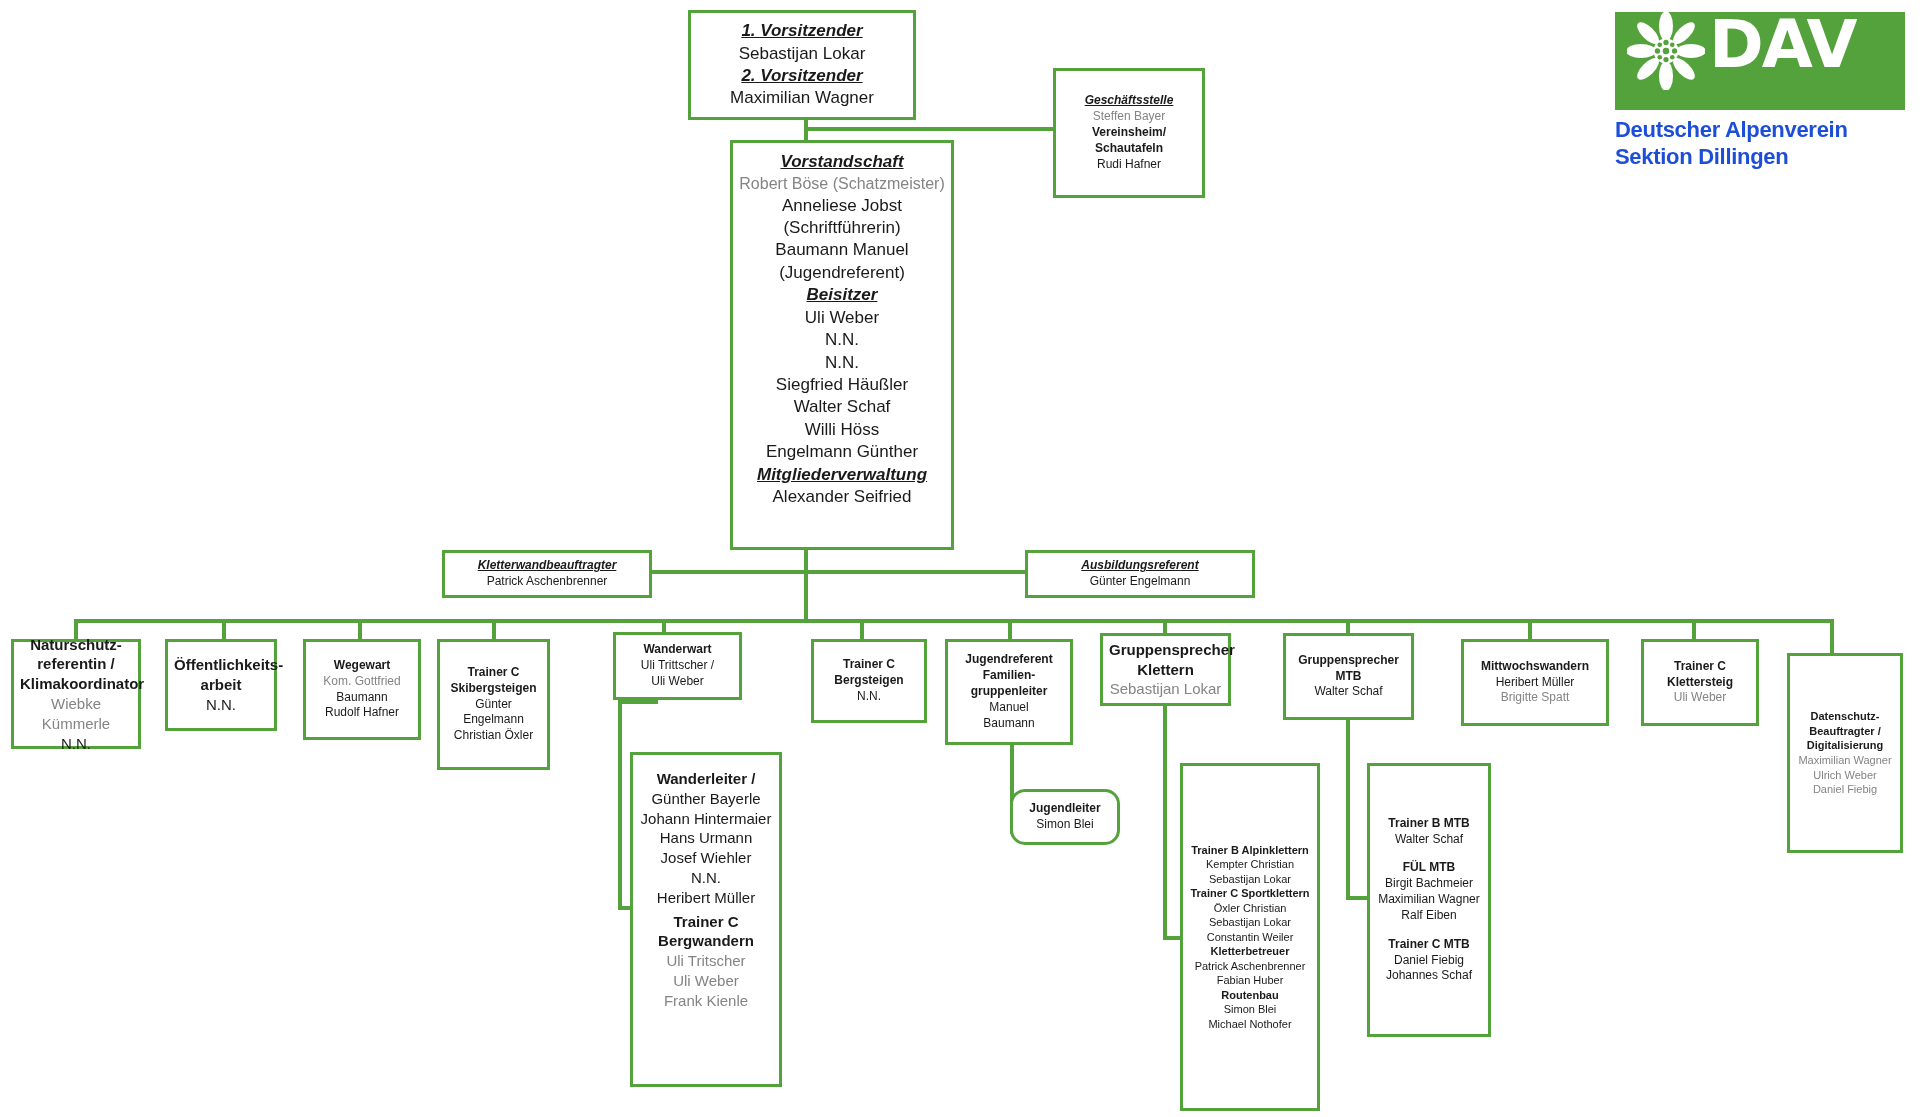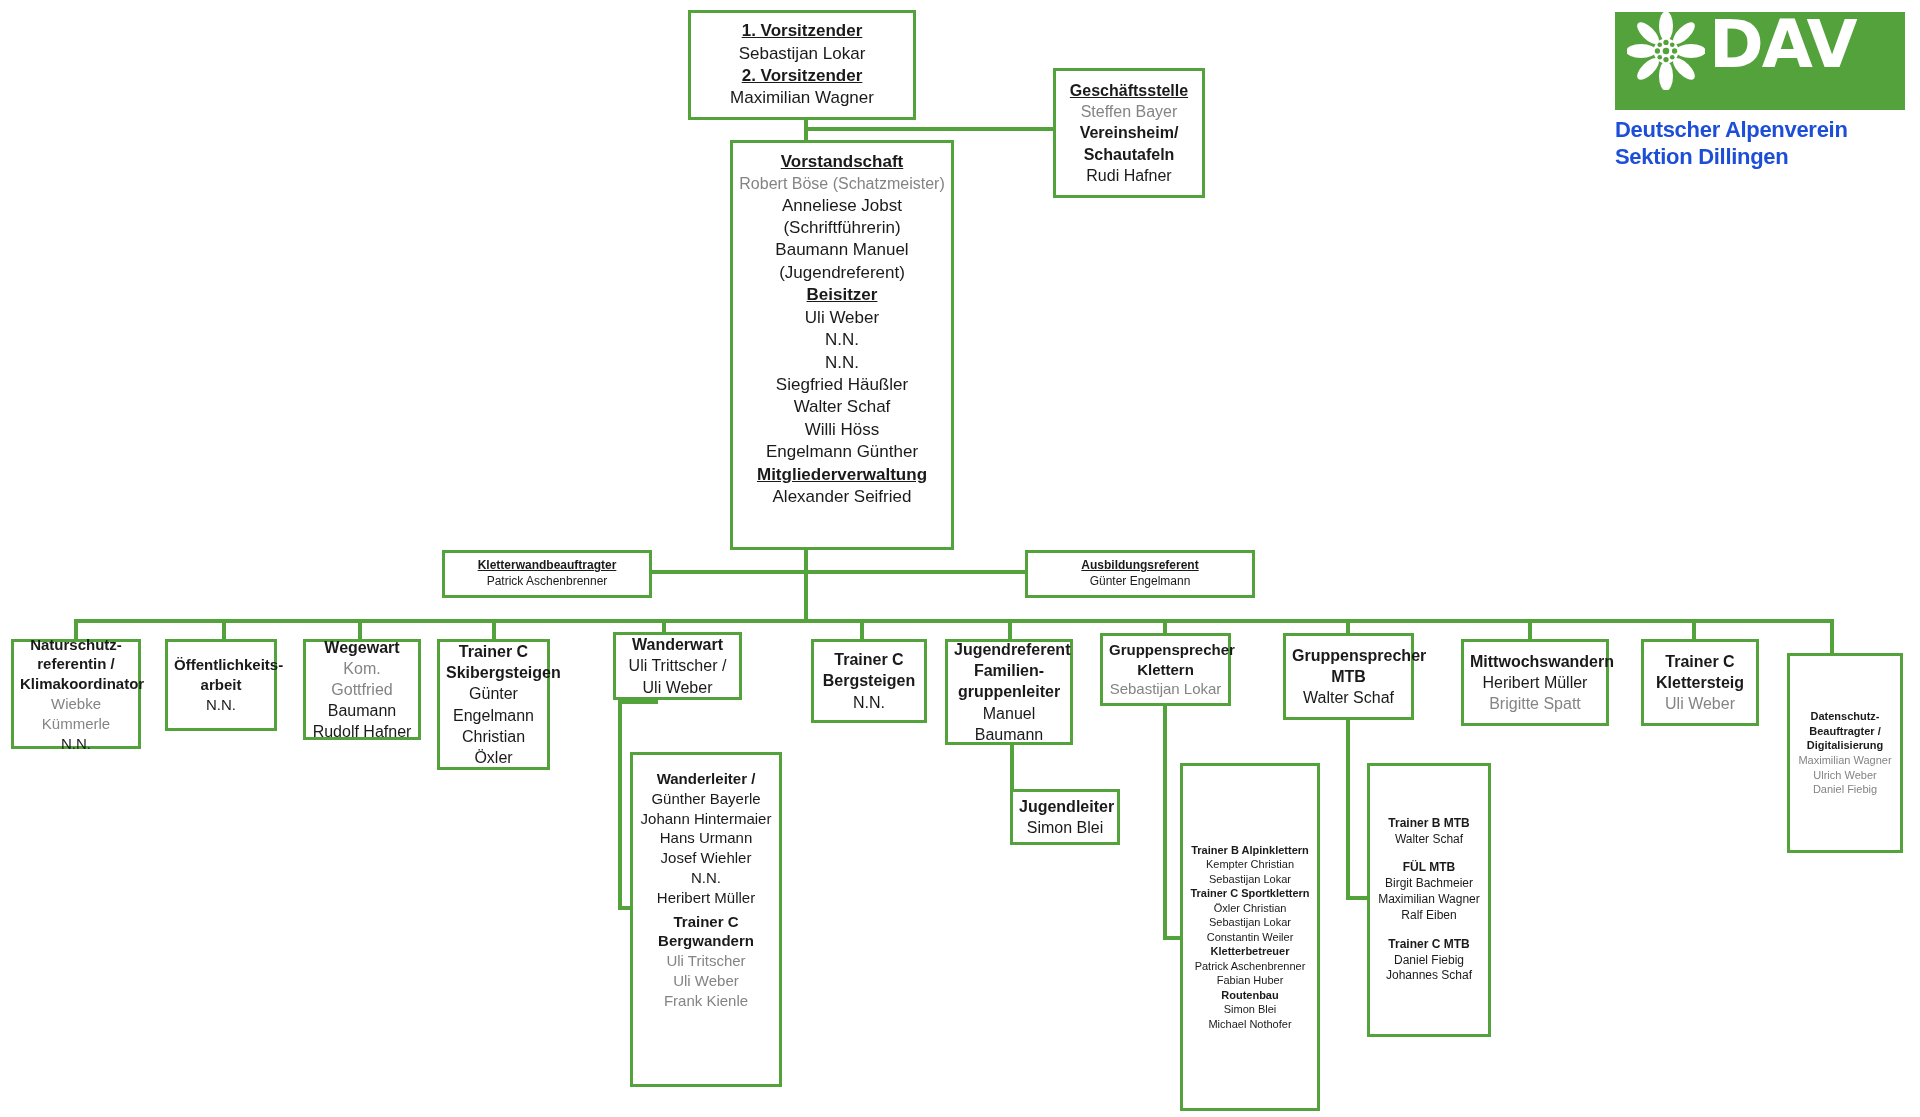--- a/index.html
+++ b/index.html
@@ -35,29 +35,30 @@
   }
   .node.topalign { justify-content: flex-start; }
   .line {
     position: absolute;
     background: #54a23b;
     z-index: 1;
   }
   .hd {
     font-weight: bold;
     text-decoration: underline;
+    font-style: italic;
   }
   .hdn {
     font-weight: bold;
   }
   .nm { font-weight: normal; }
   .grey { color: #848484; }
   .ln { line-height: 1.32; }
   .fs17 { font-size: 17px; }
-  .fs16 { font-size: 16px; }
+  .fs16 { font-size: 12px; }
   .fs15 { font-size: 15px; }
   .fs12 { font-size: 12px; }
   .fs11 { font-size: 11px; }
 
   .logo {
     position: absolute;
     left: 1615px;
     top: 12px;
     width: 290px;
     z-index: 8;
@@ -266,21 +267,21 @@
   </div>
 
   <div class="node fs16 ln" style="left:945px; top:639px; width:128px; height:106px;">
     <div class="hdn">Jugendreferent</div>
     <div class="hdn">Familien-</div>
     <div class="hdn">gruppenleiter</div>
     <div class="nm">Manuel</div>
     <div class="nm">Baumann</div>
   </div>
 
-  <div class="node fs16 ln" style="left:1010px; top:789px; width:110px; height:56px;">
+  <div class="node fs16 ln" style="left:1010px; top:789px; width:110px; height:56px;border-radius:15px;">
     <div class="hdn">Jugendleiter</div>
     <div class="nm">Simon Blei</div>
   </div>
 
   <div class="node fs15 ln" style="left:1100px; top:633px; width:131px; height:73px;">
     <div class="hdn">Gruppensprecher</div>
     <div class="hdn">Klettern</div>
     <div class="nm grey">Sebastijan Lokar</div>
   </div>
 

